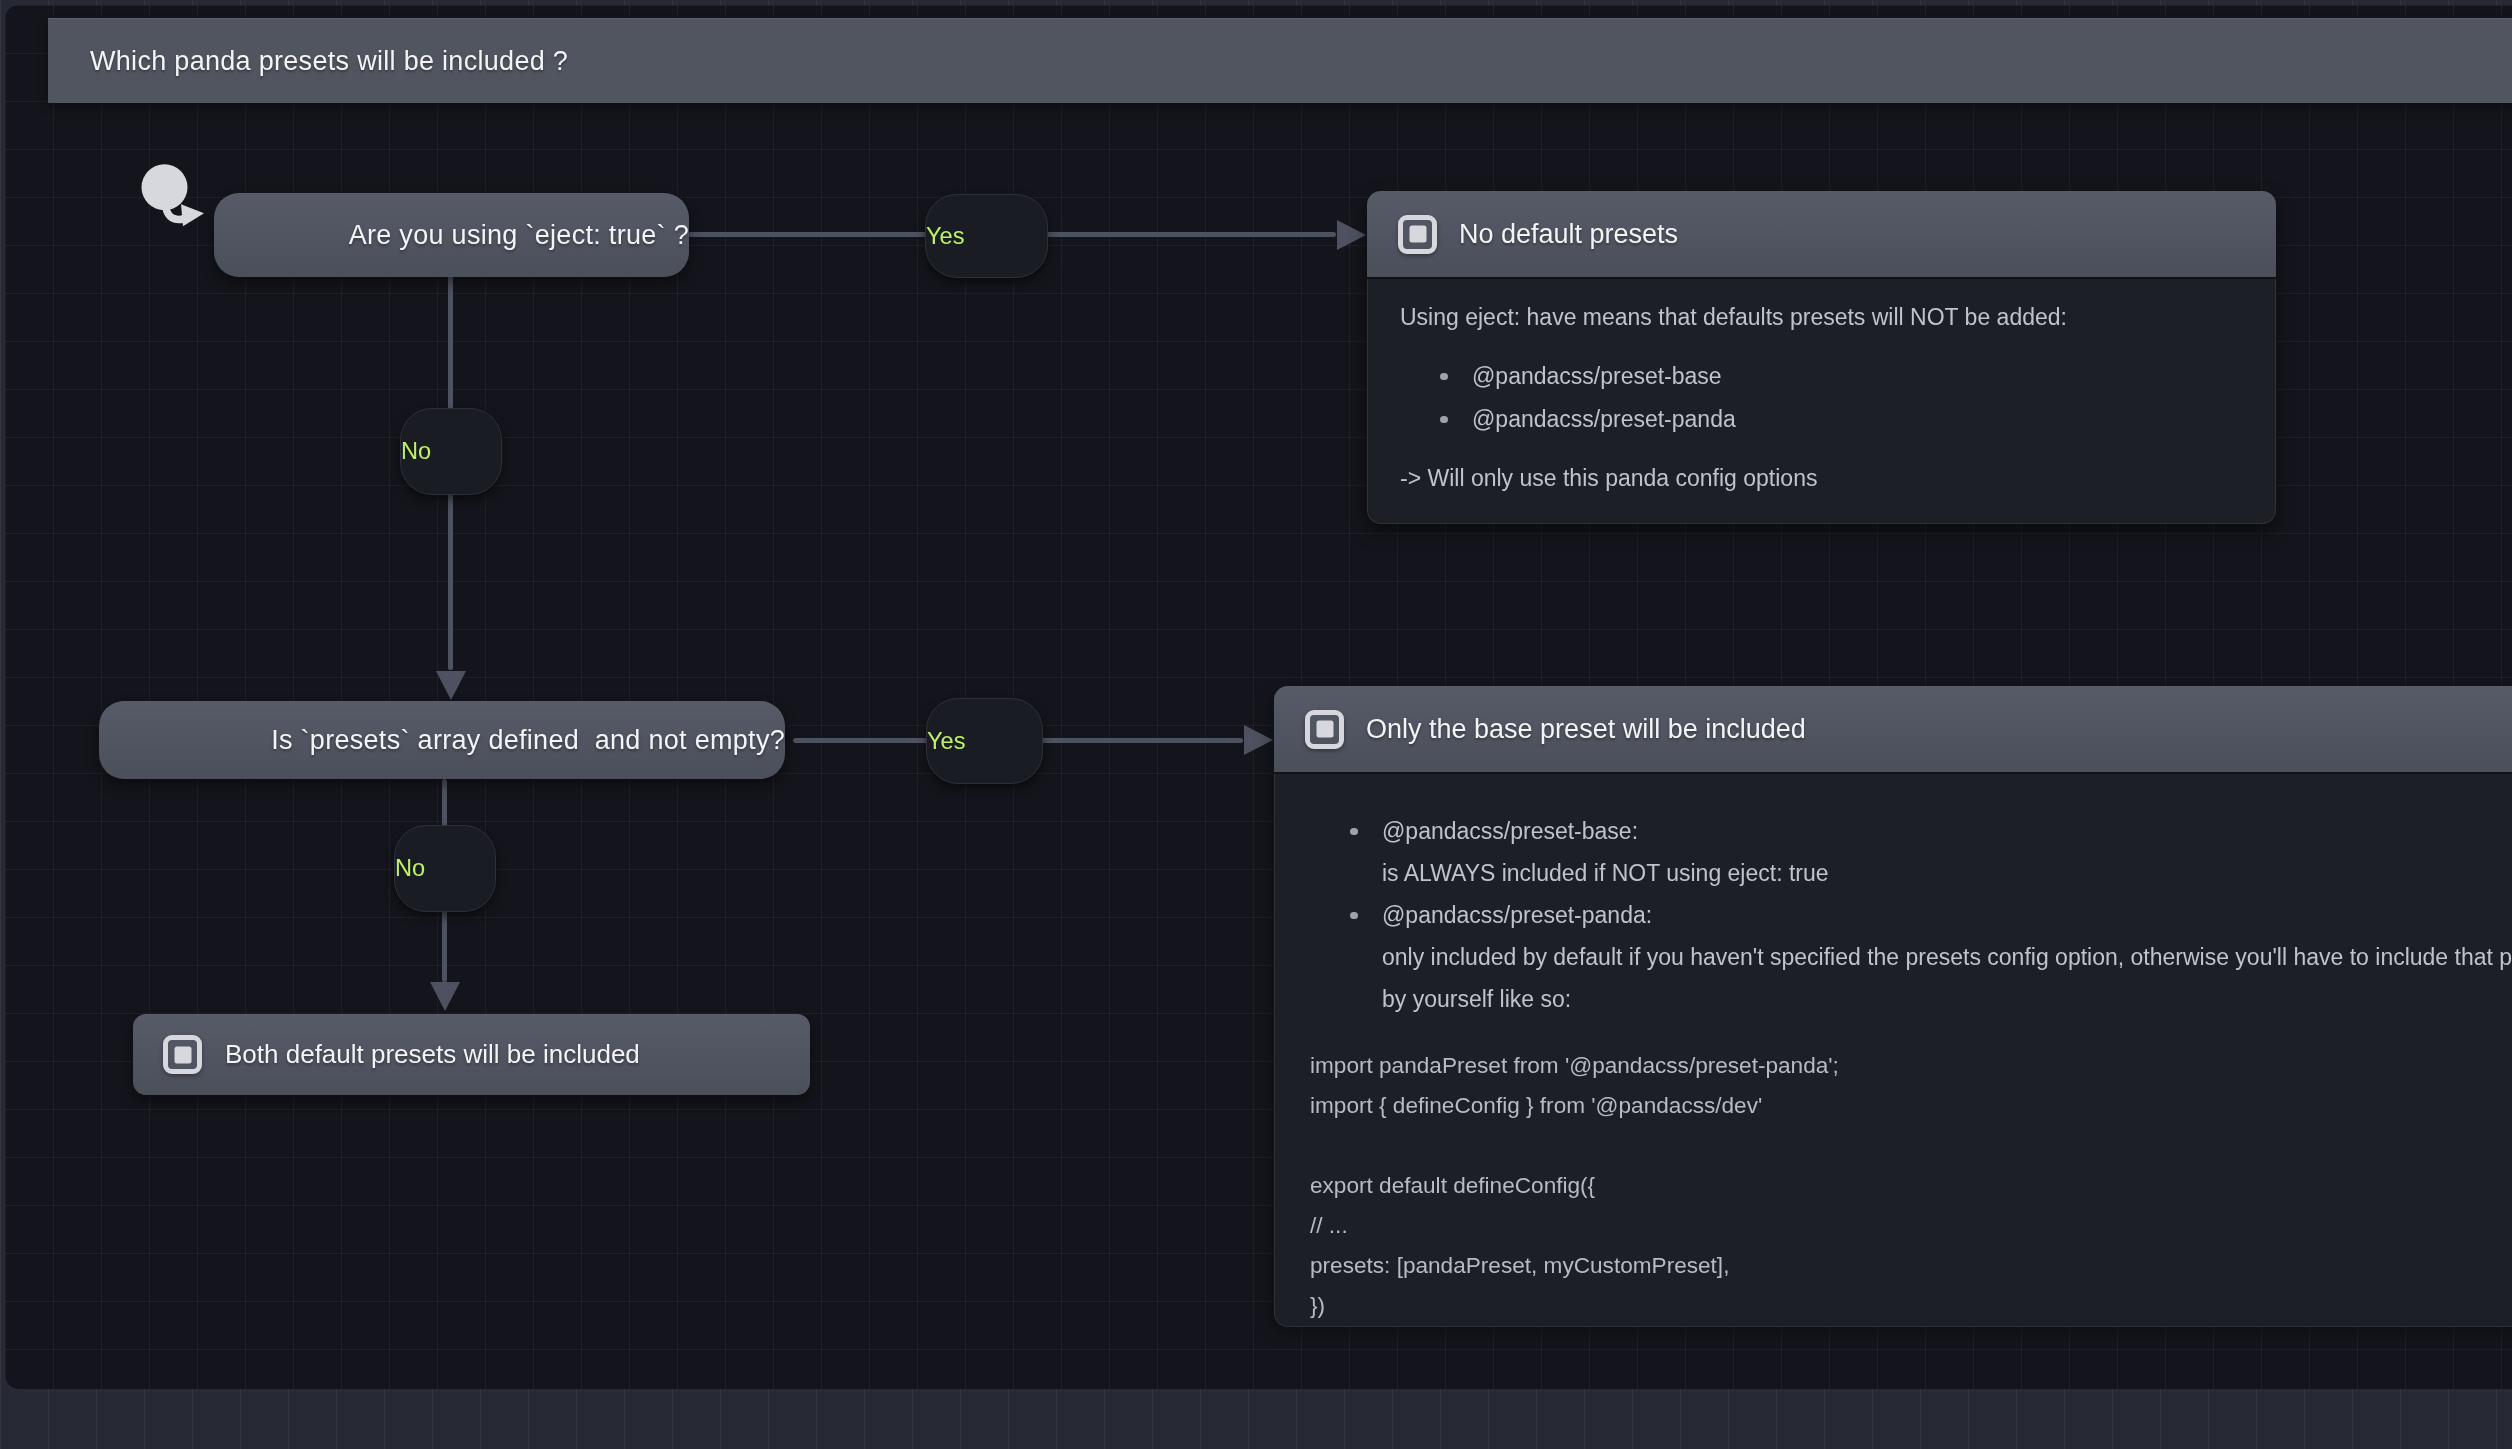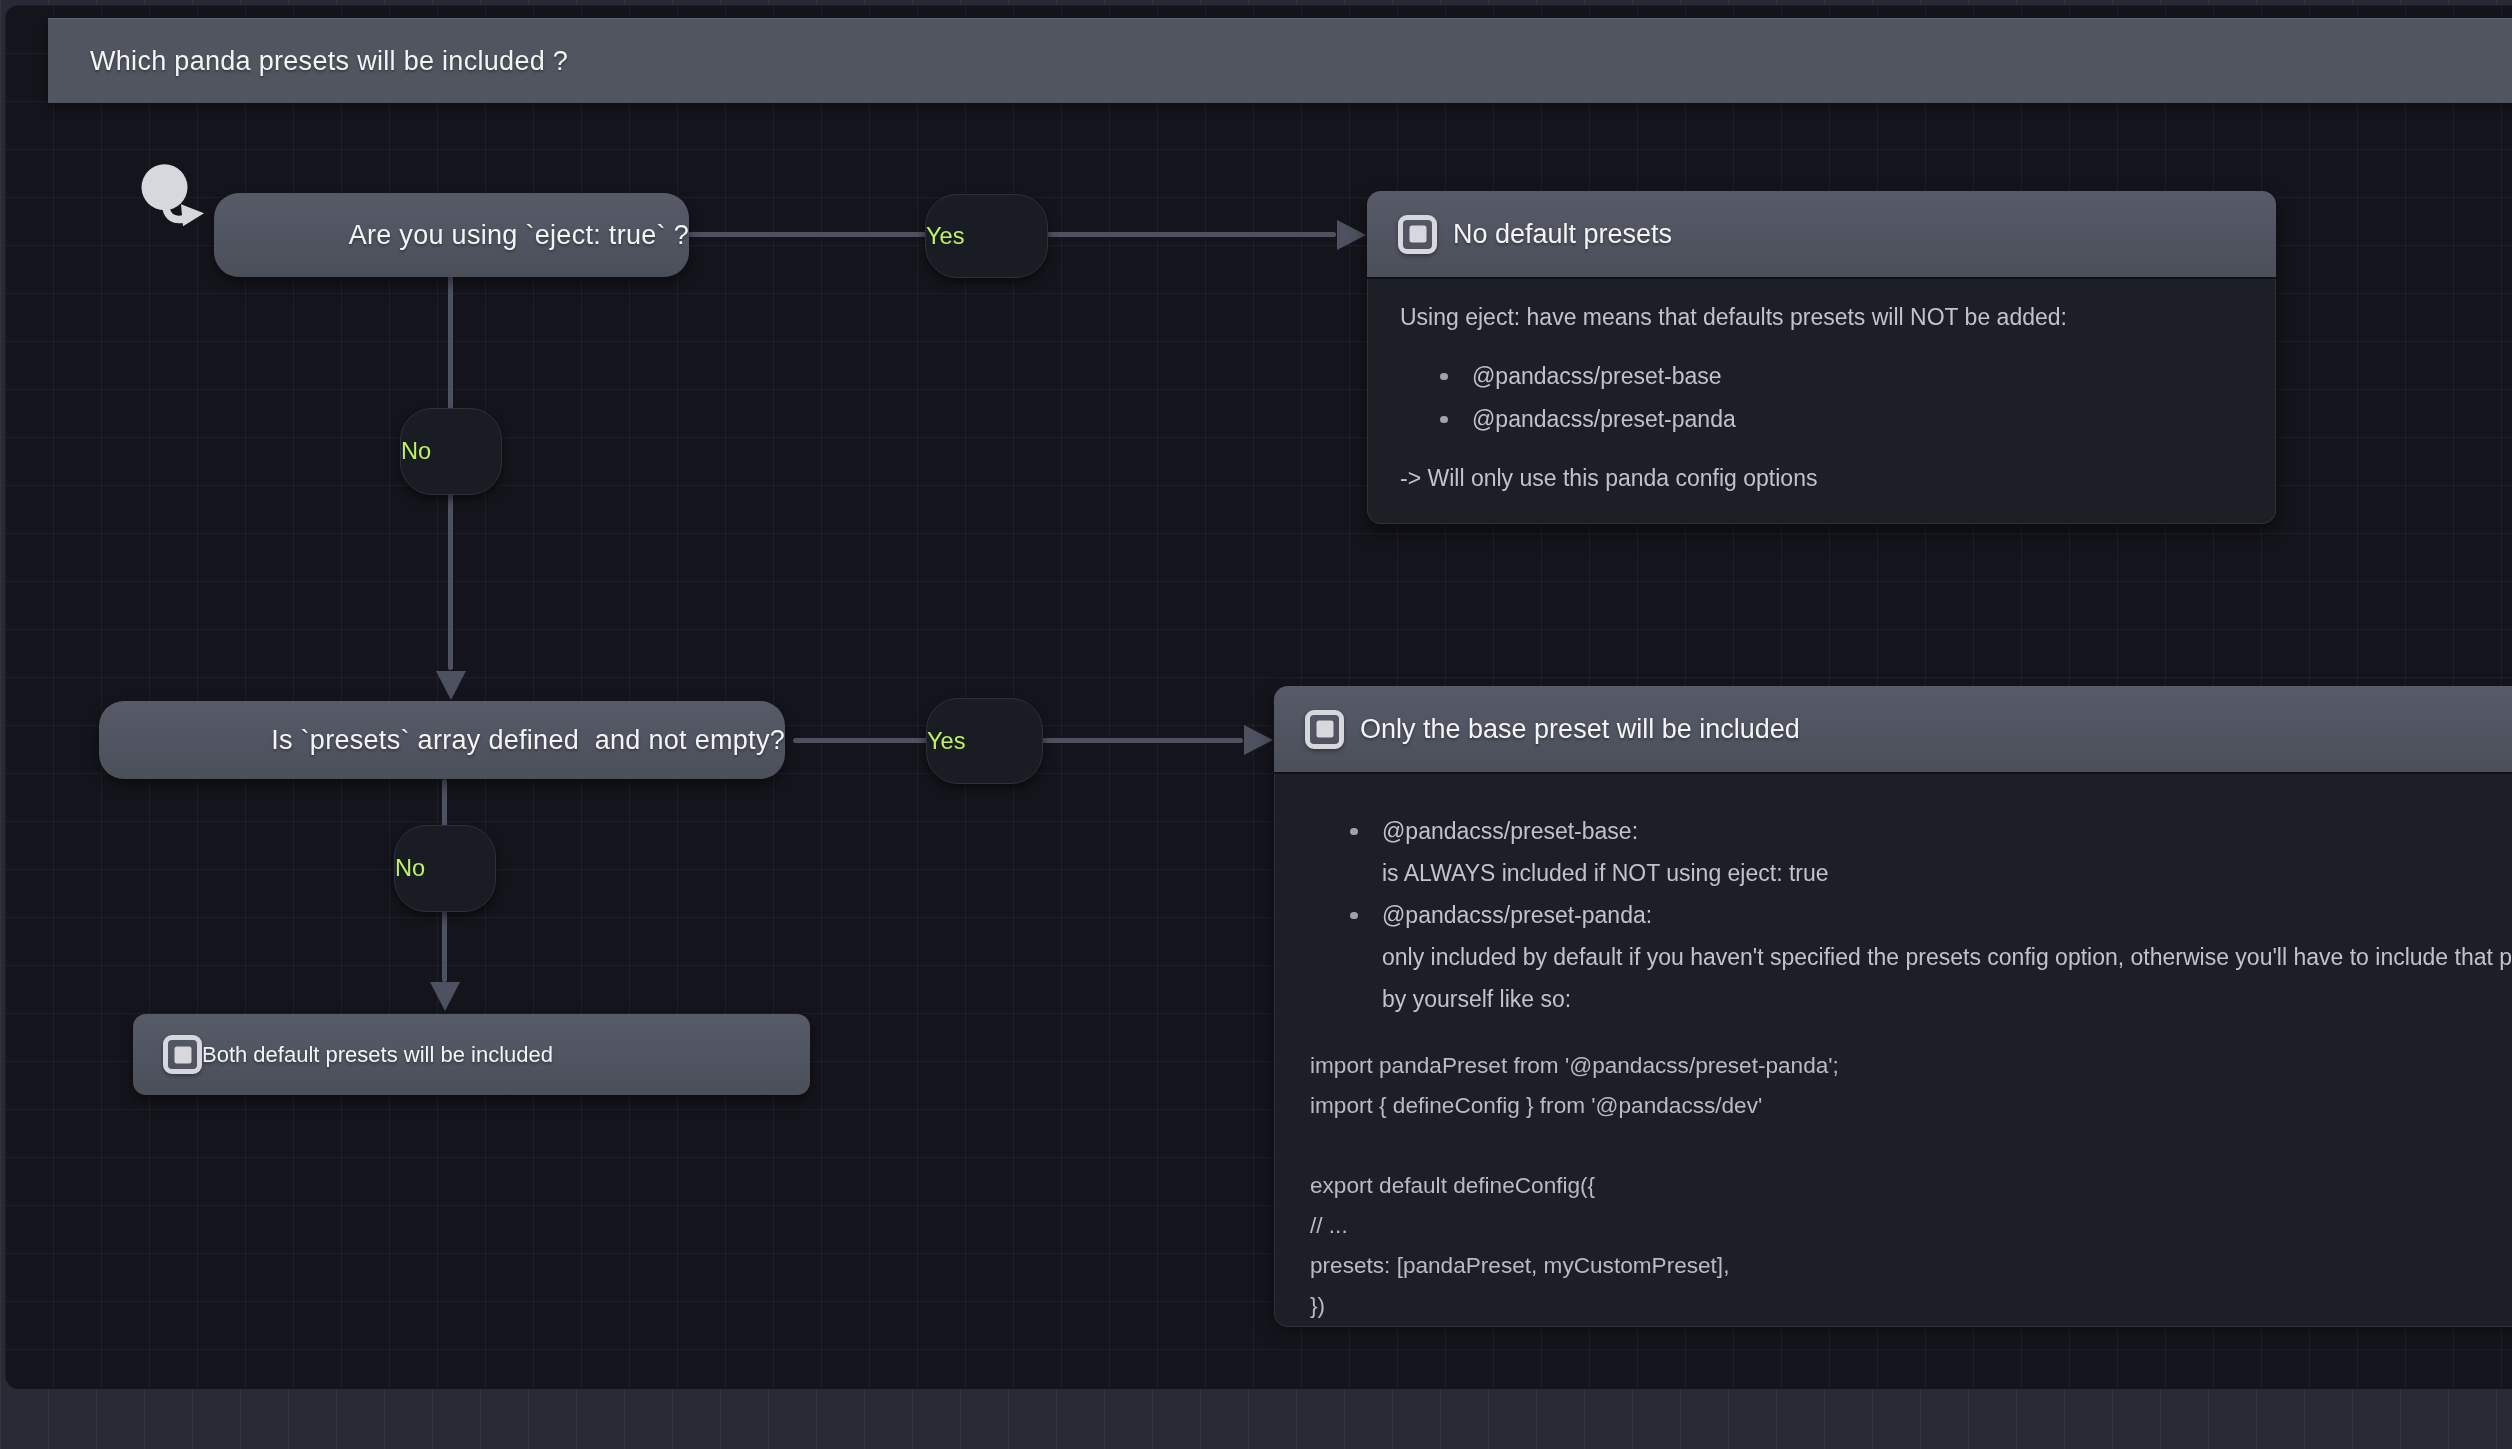--- a/index.html
+++ b/index.html
@@ -29,43 +29,43 @@
     box-shadow:0 4px 9px rgba(0,0,0,.40);
     display:flex;align-items:center;padding-left:42px;}
   .titlebar .t{color:var(--text-bright);font-size:27px;font-weight:500;
     letter-spacing:0.3px;text-shadow:0 1.5px 2.5px rgba(0,0,0,.35);}
   
   .qbox{position:absolute;display:flex;align-items:center;justify-content:flex-end;
     background:linear-gradient(180deg,var(--node-gray-top),var(--node-gray-bottom));
     border-radius:25px;color:var(--text-bright);font-size:27px;font-weight:500;
     letter-spacing:0.3px;box-shadow:0 6px 13px rgba(0,0,0,.45);
     text-shadow:0 1.5px 3px rgba(0,0,0,.35);white-space:pre;}
-  .resultbox{position:absolute;display:flex;align-items:center;
+  .resultbox{position:absolute;display:flex;align-items:center;gap:23px;
     background:linear-gradient(180deg,var(--node-gray-top),var(--node-gray-bottom));
-    border-radius:13px;color:var(--text-bright);font-size:22px;font-weight:500;
+    border-radius:13px;color:var(--text-bright);font-size:26px;font-weight:500;
     padding:12px 30px;box-shadow:0 6px 13px rgba(0,0,0,.45);
     text-shadow:0 1.5px 3px rgba(0,0,0,.35);}
   
   .pill{position:absolute;display:flex;align-items:center;
     background:var(--pill-bg);border:1.5px solid var(--pill-border);border-radius:32px;
     color:#bef264;font-size:23.6px;font-weight:500;
     box-shadow:0 5px 10px rgba(0,0,0,.5);z-index:3;}
   
   .h-line{position:absolute;height:5px;border-radius:2.5px;background:var(--connector);z-index:1;}
   .v-line{position:absolute;width:5px;border-radius:2.5px;background:var(--connector);z-index:1;}
   .arrow-right{position:absolute;width:0;height:0;z-index:1;
     border-top:15px solid transparent;border-bottom:15px solid transparent;
     border-left:29px solid var(--connector);}
   .arrow-down{position:absolute;width:0;height:0;z-index:1;
     border-left:15px solid transparent;border-right:15px solid transparent;
     border-top:29px solid var(--connector);}
   
   .panel{position:absolute;display:flex;flex-direction:column;border-radius:14px;
     box-shadow:0 8px 17px rgba(0,0,0,.5);z-index:2;}
-  .panel-head{height:86px;flex:none;display:flex;align-items:center;gap:16px;
+  .panel-head{height:86px;flex:none;display:flex;align-items:center;gap:22px;
     padding:0 31px;background:linear-gradient(180deg,var(--node-gray-top),var(--node-gray-bottom));
     border-radius:14px 14px 0 0;border-bottom:2px solid #101117;
     color:var(--text-bright);font-size:27px;font-weight:500;
     text-shadow:0 1.5px 3px rgba(0,0,0,.35);}
   .panel-body{flex:1;background:var(--panel-body-bg);
     border:1px solid var(--panel-border);border-top:none;
     border-radius:0 0 14px 14px;color:var(--text-muted);font-size:23px;}
   .sq-icon{width:39px;height:39px;flex:none;border:5.5px solid var(--icon-light);
     border-radius:9px;position:relative;box-sizing:border-box;
     box-shadow:0 2px 4.5px rgba(0,0,0,.35);}

